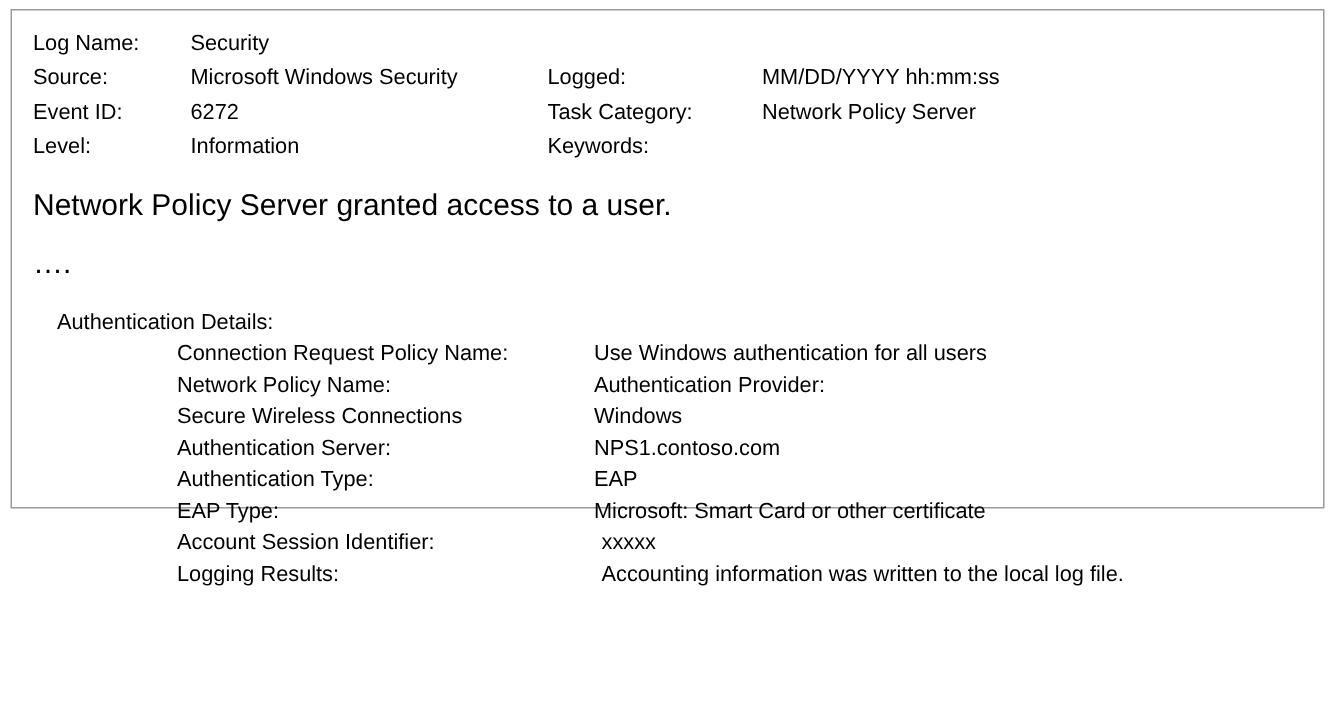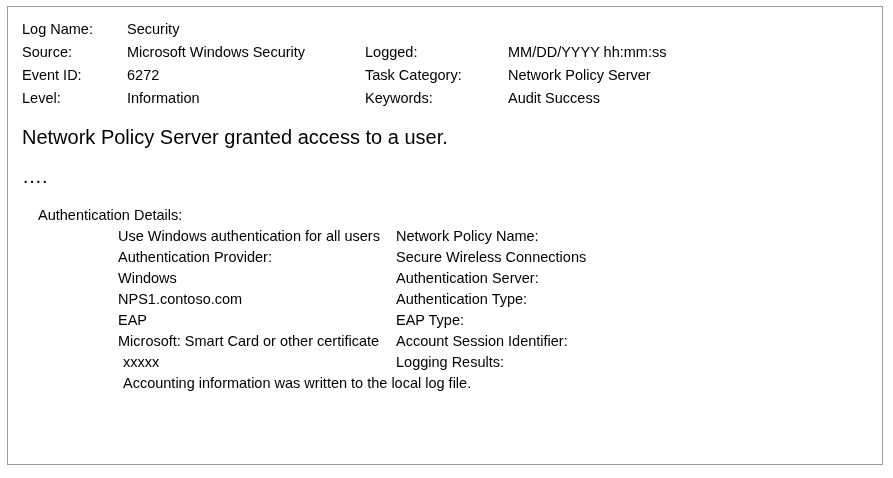--- a/index.html
+++ b/index.html
@@ -12,21 +12,21 @@
     height: 478px;
     font-family: "Liberation Sans", sans-serif;
     color: #000000;
     overflow: hidden;
   }
   .event-panel {
     position: absolute;
     left: 7px;
     top: 6px;
     width: 876px;
-    height: 459px;
+    height: 333px;
     border: 1px solid #9a9a9a;
     box-sizing: border-box;
     background: #ffffff;
     padding: 12px 14px 0 14px;
   }
   .hdr-grid {
     display: grid;
     grid-template-columns: 105px 238px 138px auto;
     row-gap: 2px;
     font-size: 14.5px;
@@ -77,36 +77,36 @@
     <div class="indent-sm">MM/DD/YYYY hh:mm:ss</div>
 
     <div>Event ID:</div>
     <div>6272</div>
     <div>Task Category:</div>
     <div class="indent-sm">Network Policy Server</div>
 
     <div>Level:</div>
     <div>Information</div>
     <div>Keywords:</div>
-    <div class="indent-sm">Audit Success</div>
   </div>
 
   <div class="spacer-18"></div>
 
   <div class="para">Network Policy Server granted access to a user.</div>
 
   <div class="spacer-18"></div>
 
   <div class="para">….</div>
 
   <div class="spacer-18"></div>
 
   <div class="details-title">Authentication Details:</div>
 
   <div class="details-grid">
+    <div>Connection Request Policy Name:</div>
     <div>Use Windows authentication for all users</div>
 
     <div>Network Policy Name:</div>
     <div>Authentication Provider:</div>
 
     <div>Secure Wireless Connections</div>
     <div>Windows</div>
 
     <div>Authentication Server:</div>
     <div>NPS1.contoso.com</div>

